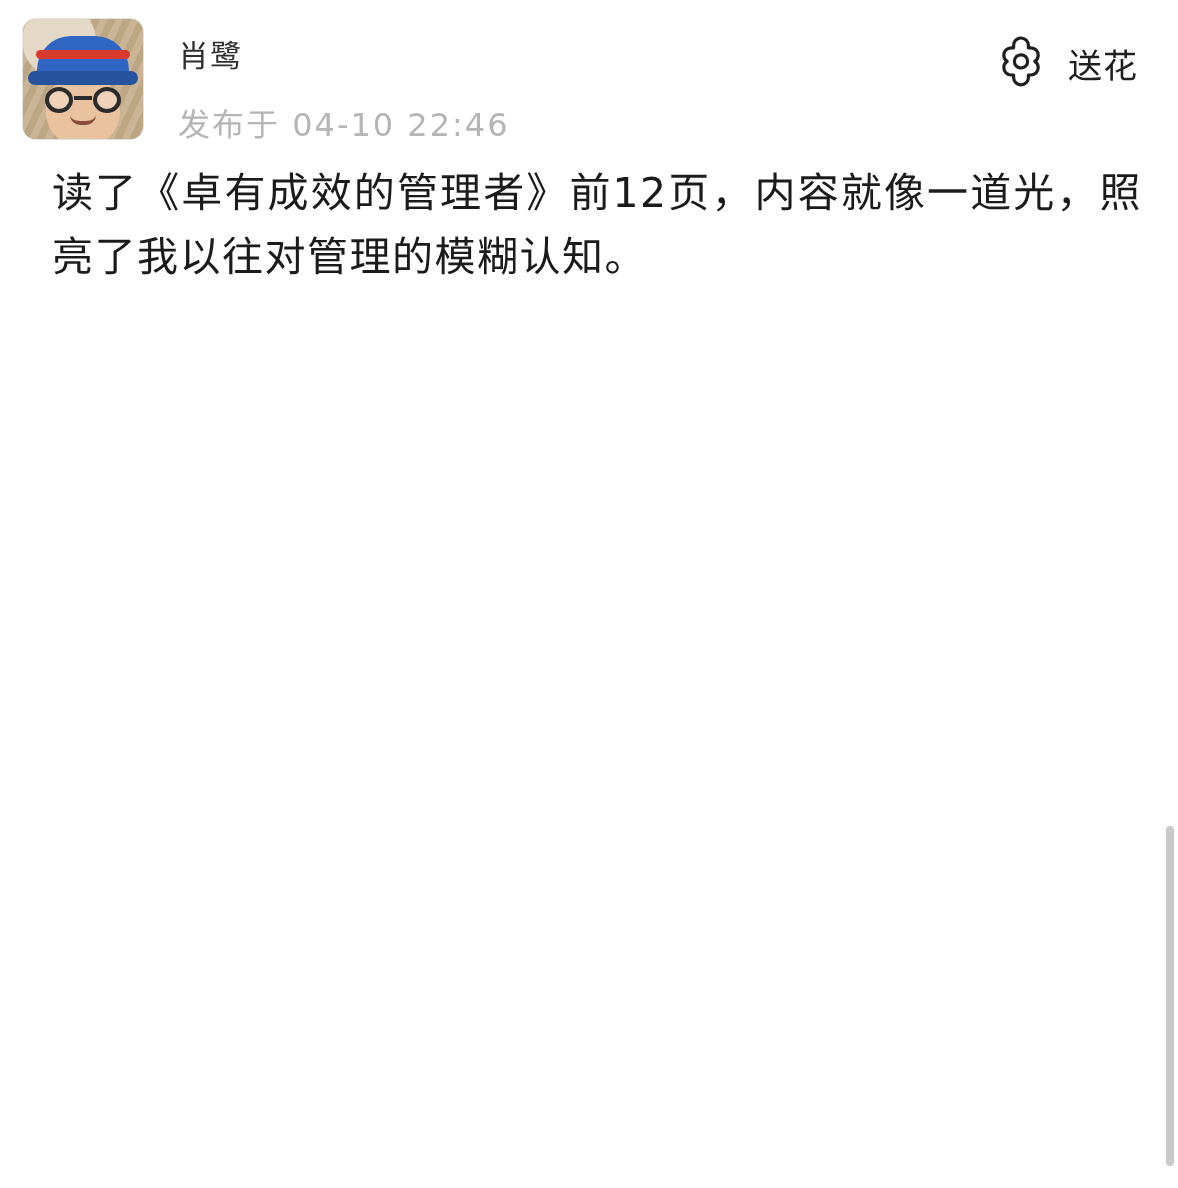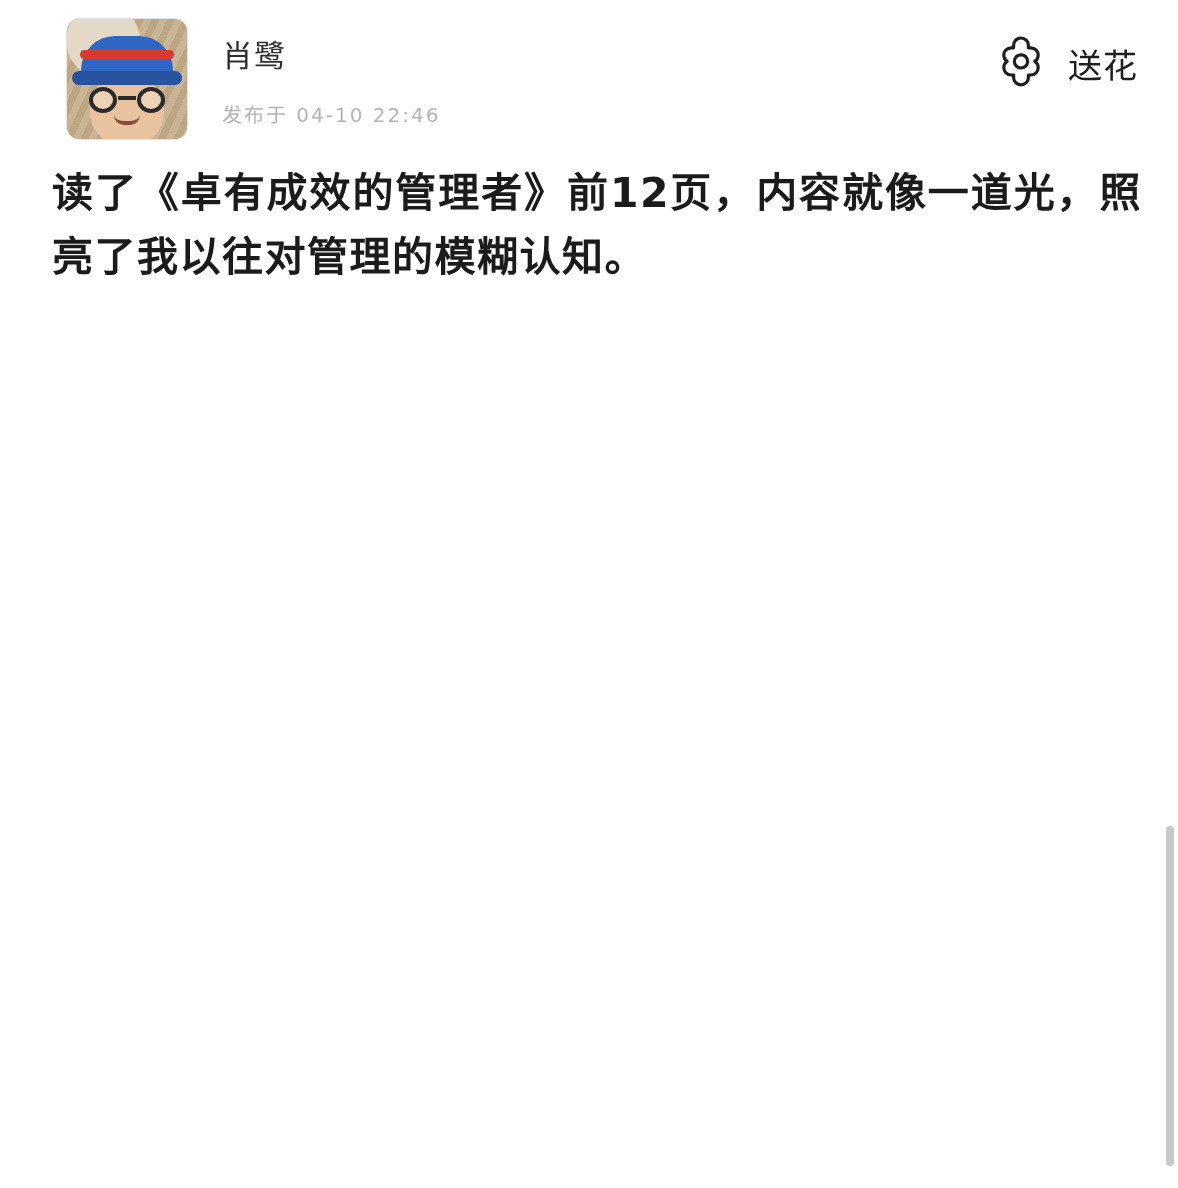--- a/index.html
+++ b/index.html
@@ -15,23 +15,22 @@
     width: 1178px;
     height: 1188px;
     background: #ffffff;
   }
 
   
   .post-header {
     position: relative;
     display: flex;
     align-items: flex-start;
-    padding: 18px 24px 0 30px;
+    padding: 18px 24px 0 22px;
     height: 146px;
-    margin-left: 36px;
   }
   .avatar {
     width: 122px;
     height: 122px;
     border-radius: 14px;
     overflow: hidden;
     flex: 0 0 auto;
     position: relative;
     background: linear-gradient(160deg, #cbb59a 0%, #b99f83 40%, #8e7a63 100%);
     border: 1px solid #e2e2e2;
@@ -106,21 +105,21 @@
     padding-top: 20px;
   }
   .author {
     font-size: 31px;
     color: #2e2e2e;
     letter-spacing: 1px;
     line-height: 1.2;
   }
   .publish-time {
     margin-top: 24px;
-    font-size: 20px;
+    font-size: 32px;
     color: #b5b5b5;
     letter-spacing: 2px;
     font-family: "DejaVu Sans", "Liberation Sans", sans-serif;
   }
 
   
   .send-flower {
     position: absolute;
     right: 40px;
     top: 34px;
@@ -133,21 +132,20 @@
   .send-flower-label {
     font-size: 34px;
     color: #1f1f1f;
     letter-spacing: 1px;
     text-align: right;
   }
 
   
   .post-body {
     padding: 16px 36px 0 52px;
-    font-weight: bold;
   }
   .para {
     font-size: 41px;
     line-height: 1.55;
     color: #1b1b1b;
     letter-spacing: 1.5px;
     text-align: justify;
     margin-bottom: 46px;
     font-family: "DejaVu Sans", "Liberation Sans", sans-serif;
   }

